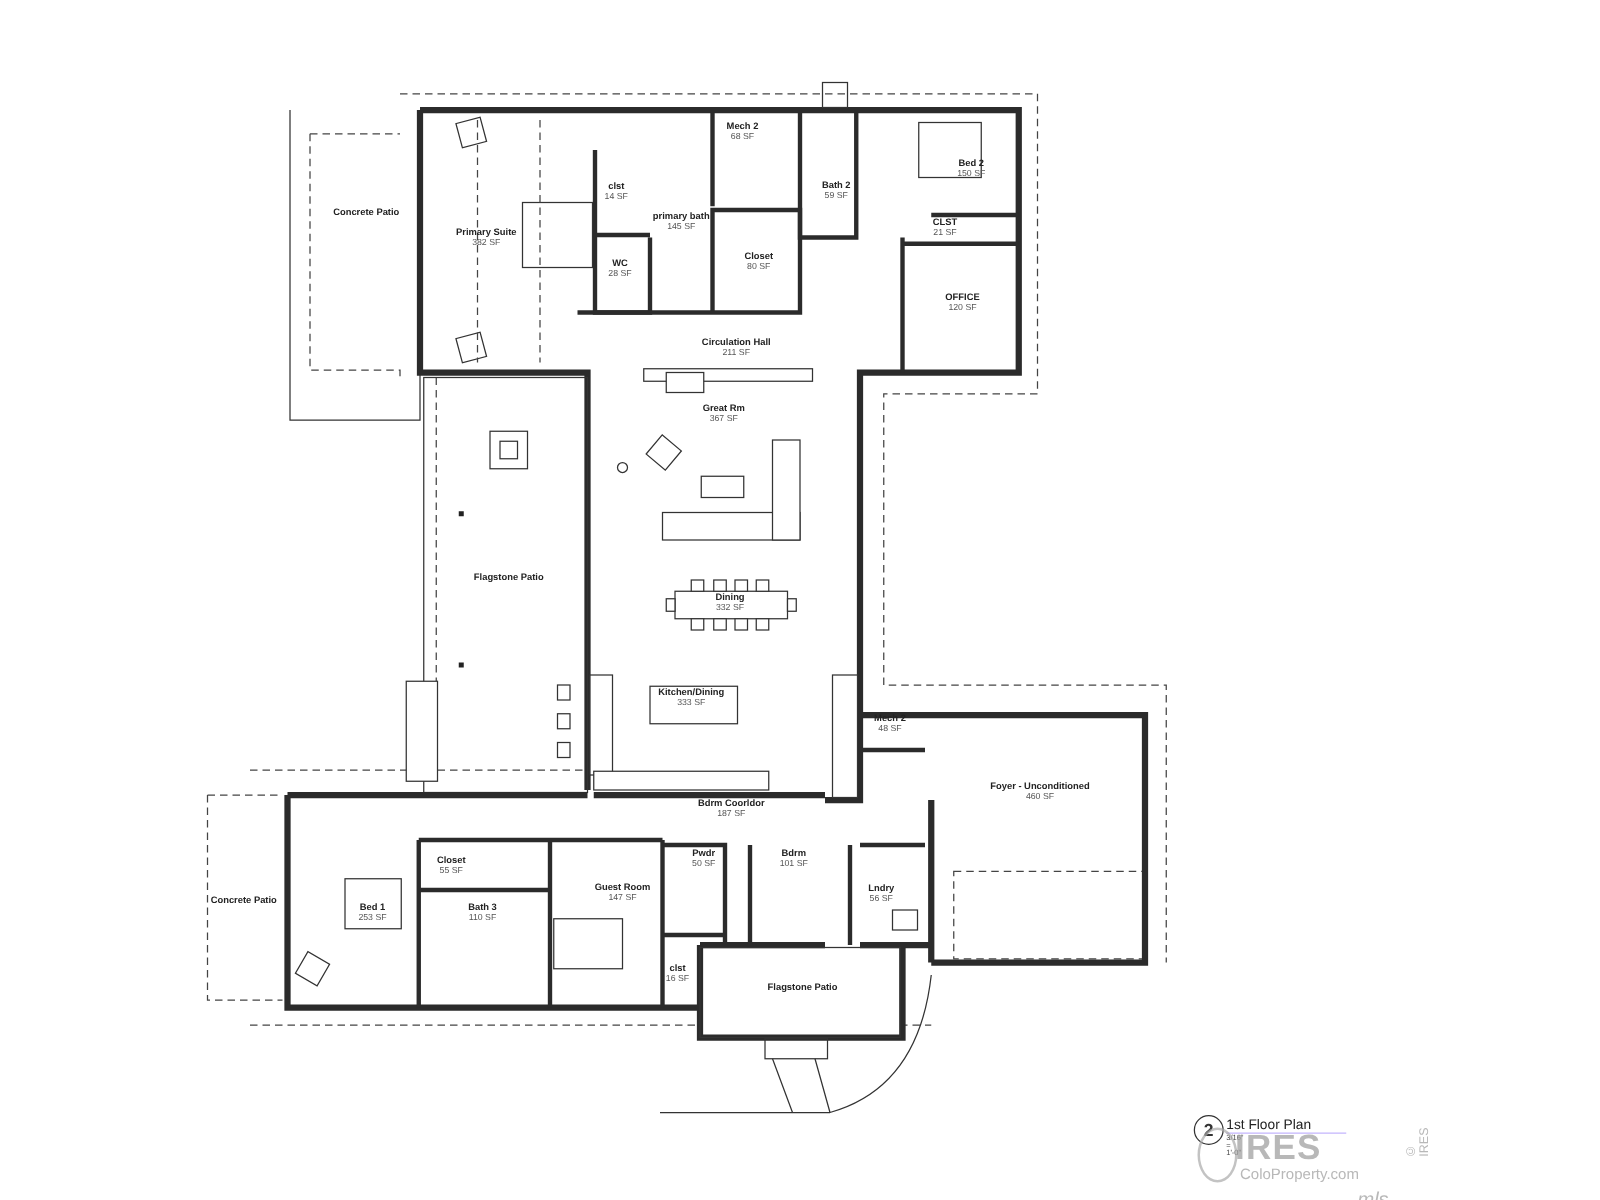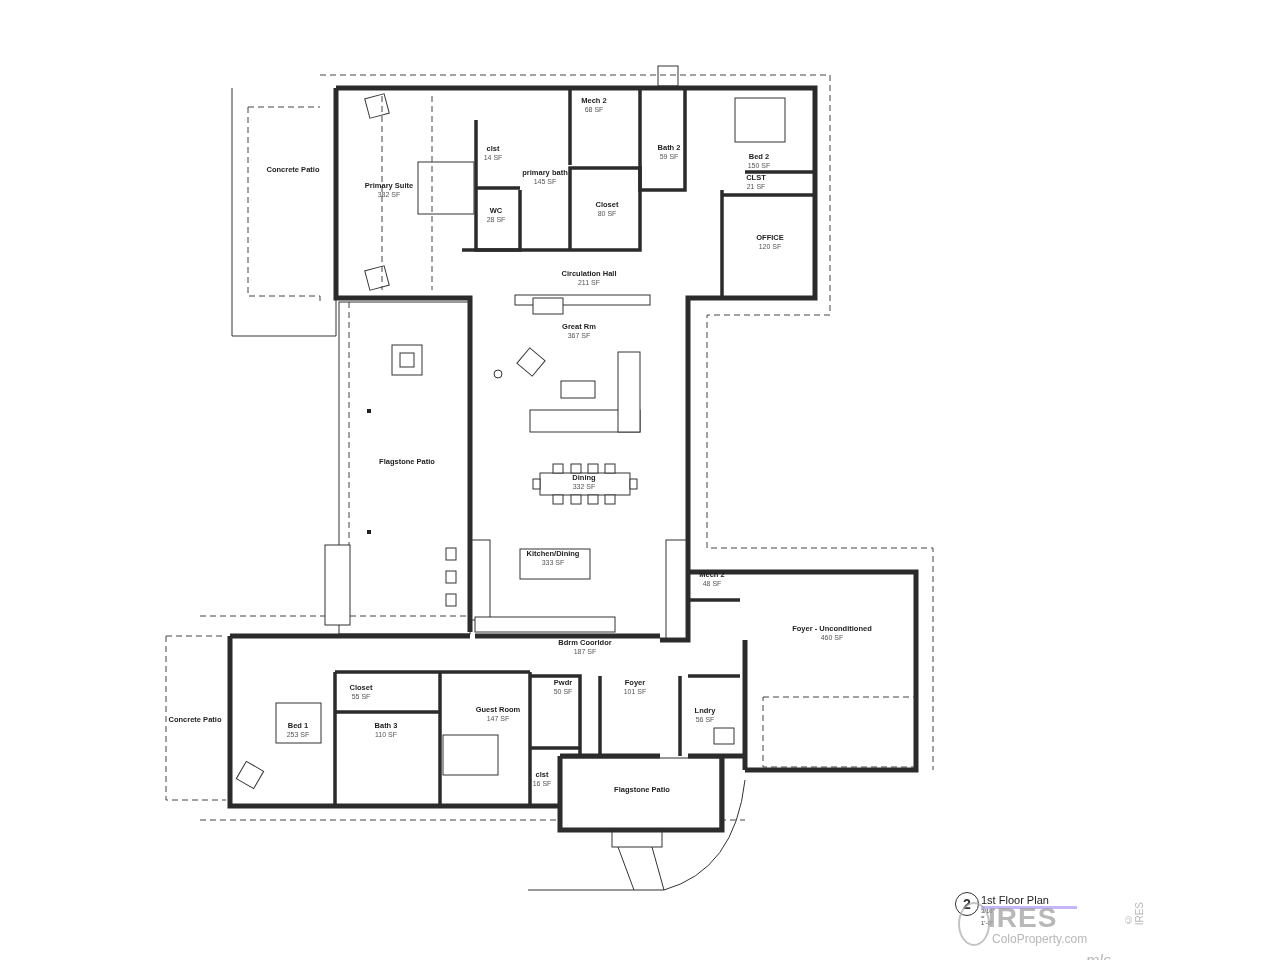--- a/index.html
+++ b/index.html
@@ -8,21 +8,21 @@
   .wall { fill:none; stroke:#2b2b2b; stroke-width:5; }
   .iwall { fill:none; stroke:#2b2b2b; stroke-width:3.5; }
   .thin { fill:none; stroke:#333; stroke-width:1; }
   .dash { fill:none; stroke:#444; stroke-width:1; stroke-dasharray:6 4; }
   .furn { fill:#fff; stroke:#333; stroke-width:1; }
   .lbl { position:absolute; text-align:center; transform:translate(-50%,0); white-space:nowrap; line-height:1.15; }
   .lbl .n { font-size:7.5px; font-weight:bold; color:#222; display:block; }
   .lbl .a { font-size:7px; color:#555; display:block; }
   .title-block { position:absolute; left:955px; top:892px; }
   .title-num { position:absolute; left:0; top:0; width:22px; height:22px; border:1.5px solid #333; border-radius:50%; font-size:14px; font-weight:bold; text-align:center; line-height:22px; color:#333; }
-  .title-text { position:absolute; left:26px; top:2px; font-size:11px; color:#222; border-bottom:3px solid #c4b5fd; width:96px; }
+  .title-text { position:absolute; left:26px; top:2px; font-size:11px; color:#222; border-bottom:1px solid #c4b5fd; width:96px; }
   .title-scale { position:absolute; left:26px; top:16px; font-size:6px; color:#444; }
   .wm { position:absolute; left:958px; top:902px; color:rgba(160,160,160,0.75); }
   .wm-ires { font-size:28px; font-weight:bold; letter-spacing:1px; position:absolute; left:30px; top:0; }
   .wm-mls { font-size:16px; font-style:italic; position:absolute; left:128px; top:6px;margin-top:44px; }
   .wm-site { font-size:12px; position:absolute; left:34px; top:30px; }
   .wm-c { font-size:10px; position:absolute; left:165px; top:0; writing-mode:vertical-rl; transform:rotate(180deg); }
   .wm-house { position:absolute; left:0; top:0; width:28px; height:40px; border:2px solid rgba(170,170,170,0.7); border-radius:50%; }
 </style>
 </head>
 <body>
@@ -137,21 +137,21 @@
       <span class="a">80 SF</span>
     </div>
     <div class="lbl" style="left: 594px; top: 97px;">
       <span class="n">Mech 2</span>
       <span class="a">68 SF</span>
     </div>
     <div class="lbl" style="left: 669px; top: 144px;">
       <span class="n">Bath 2</span>
       <span class="a">59 SF</span>
     </div>
-    <div class="lbl" style="left: 759px; top: 127px; margin-top: 26px;">
+    <div class="lbl" style="left: 777px; top: 127px;">
       <span class="n">Bed 2</span>
       <span class="a">150 SF</span>
     </div>
     <div class="lbl" style="left: 756px; top: 174px;">
       <span class="n">CLST</span>
       <span class="a">21 SF</span>
     </div>
     <div class="lbl" style="left: 770px; top: 234px;">
       <span class="n">OFFICE</span>
       <span class="a">120 SF</span>
@@ -211,21 +211,21 @@
     </div>
     <div class="lbl" style="left: 563px; top: 679px;">
       <span class="n">Pwdr</span>
       <span class="a">50 SF</span>
     </div>
     <div class="lbl" style="left: 542px; top: 771px;">
       <span class="n">clst</span>
       <span class="a">16 SF</span>
     </div>
     <div class="lbl" style="left: 635px; top: 679px;">
-      <span class="n">Foyer</span>
+      <span class="n">Bdrm</span>
       <span class="a">101 SF</span>
     </div>
     <div class="lbl" style="left: 705px; top: 707px;">
       <span class="n">Lndry</span>
       <span class="a">56 SF</span>
     </div>
     <div class="lbl" style="left: 642px; top: 786px;">
       <span class="n">Flagstone Patio</span>
     </div>
   </div>

